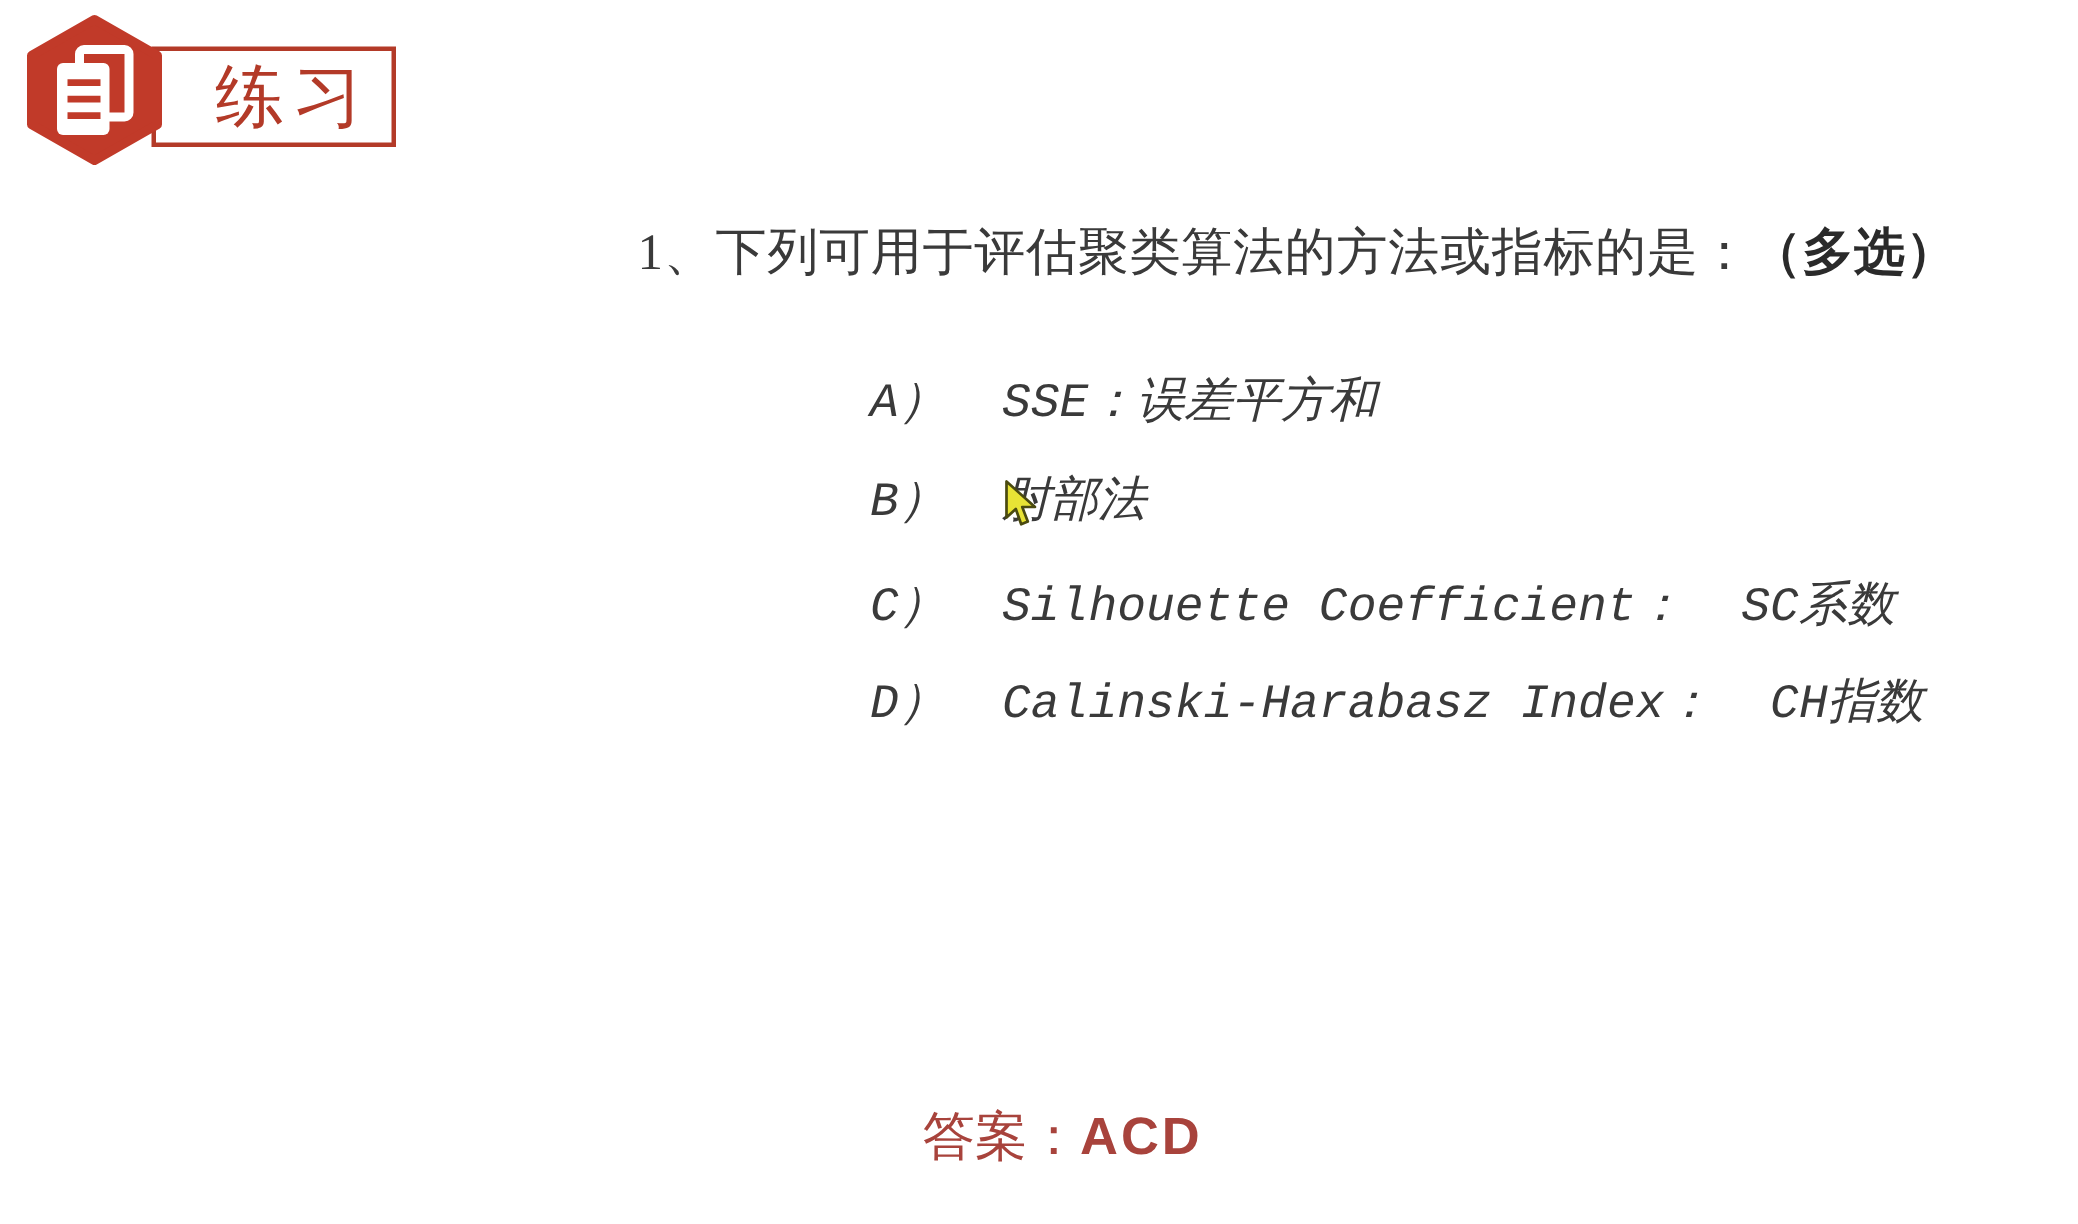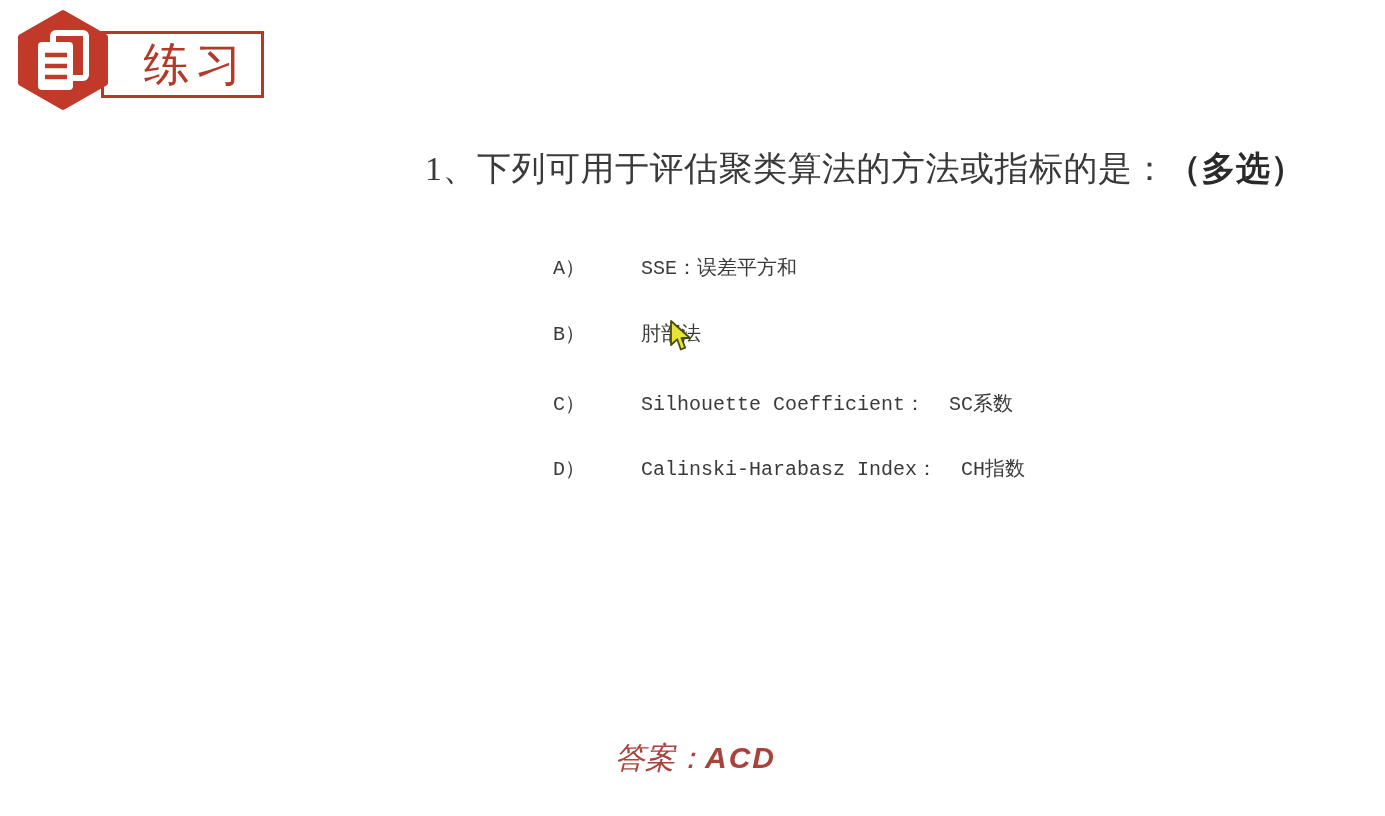--- a/index.html
+++ b/index.html
@@ -57,26 +57,27 @@
     letter-spacing: 0.5px;
   }
   .question .q-tag {
     font-weight: bold;
     color: #2a2a2a;
   }
 
   
   .option {
     position: absolute;
-    left: 553px;
-    font-size: 20px;
+    left: 580px;
+    font-size: 32px;
     line-height: 36px;
     color: #3a3a3a;
     font-family: "Liberation Mono", "DejaVu Sans Mono", monospace;
     white-space: pre;
+    font-style: italic;
   }
   .opt-a { top: 251px; }
   .opt-b { top: 317px; }
   .opt-c { top: 387px; }
   .opt-d { top: 452px; }
   .opt-letter { display: inline-block; min-width: 88px; }
 
   
   .cursor {
     position: absolute;
@@ -85,25 +86,24 @@
     width: 26px;
     height: 36px;
     z-index: 5;
   }
 
   
   .answer {
     position: absolute;
     left: 615px;
     top: 737px;
-    font-size: 30px;
+    font-size: 35px;
     line-height: 42px;
     color: #a8433c;
     white-space: pre;
-    font-style: italic;
   }
   .answer-value {
     font-family: "Liberation Sans", "DejaVu Sans", sans-serif;
     font-weight: 600;
     letter-spacing: 2px;
   }
 </style>
 </head>
 <body>
 

